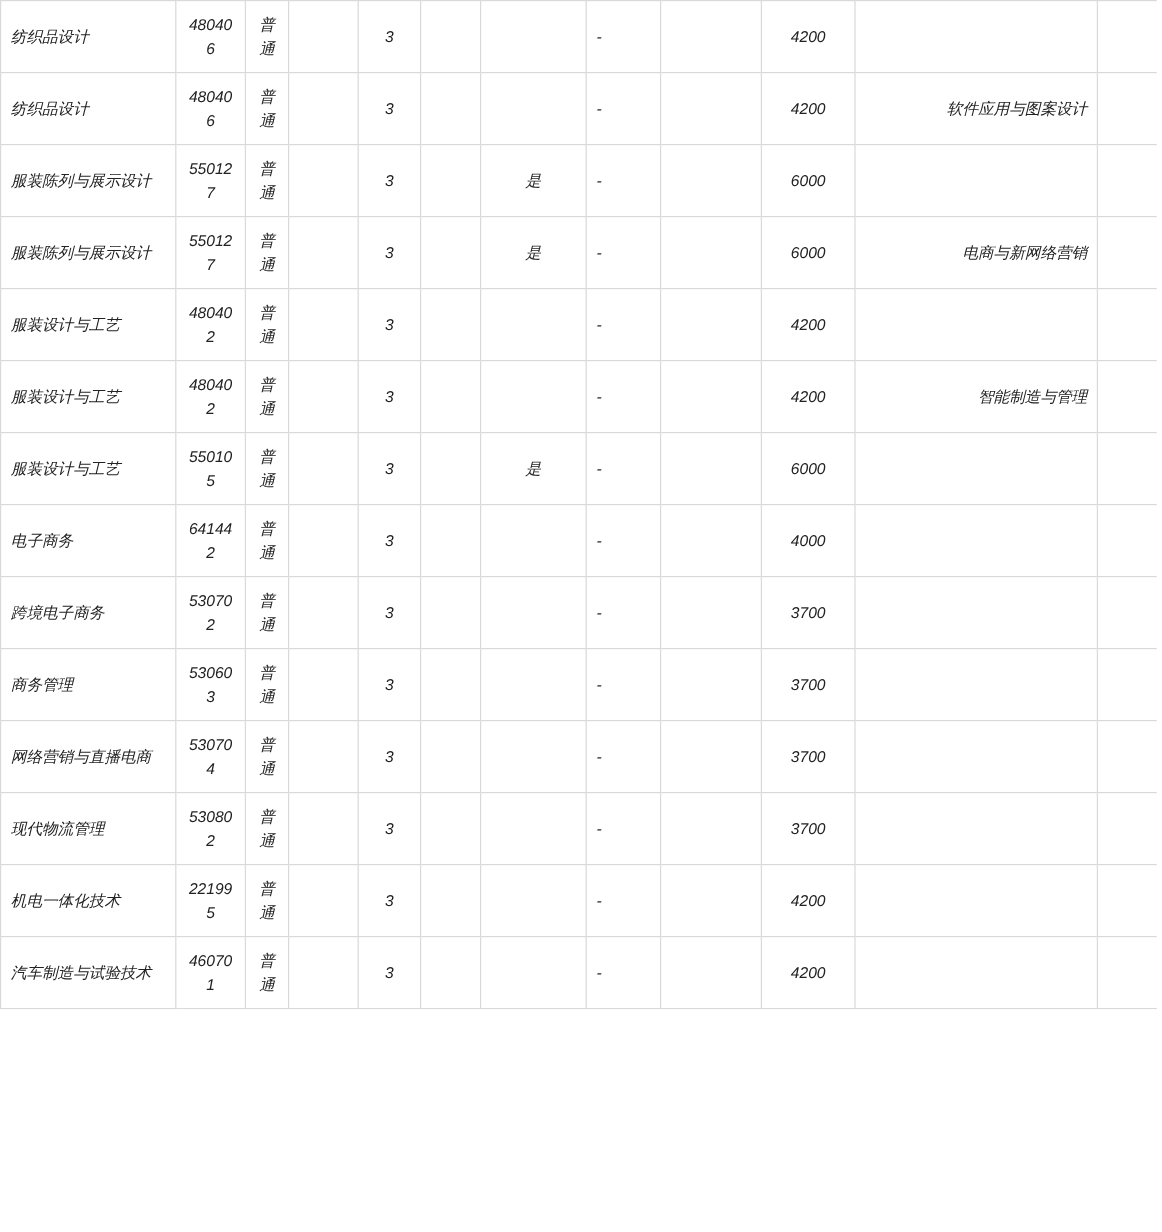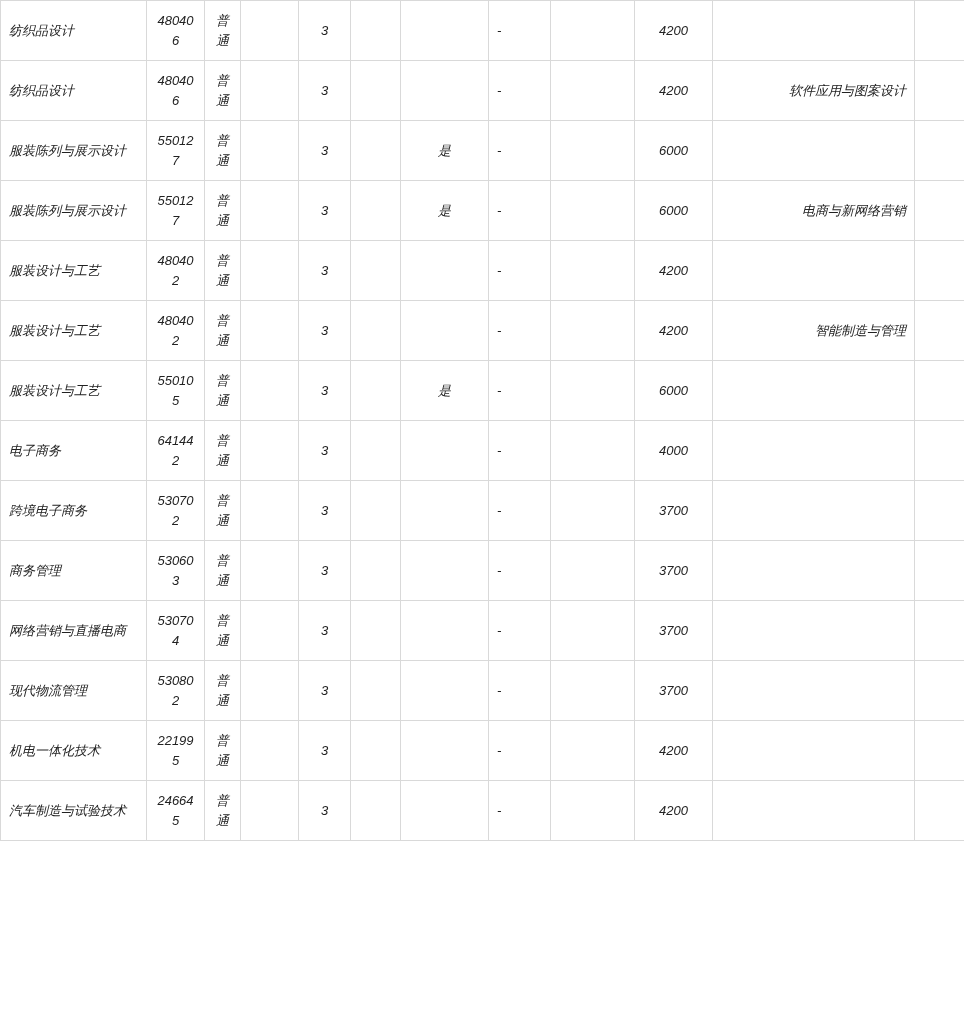--- a/index.html
+++ b/index.html
@@ -256,21 +256,21 @@
           <td class="cell-blank"></td>
           <td class="cell-flag"></td>
           <td class="cell-dash">-</td>
           <td class="cell-blank"></td>
           <td class="cell-fee">4200</td>
           <td class="cell-direction"></td>
           <td class="cell-blank"></td>
         </tr>
         <tr>
           <td class="cell-name">汽车制造与试验技术</td>
-          <td class="cell-code">246645</td>
+          <td class="cell-code">460701</td>
           <td class="cell-type">普通</td>
           <td class="cell-blank"></td>
           <td class="cell-years">3</td>
           <td class="cell-blank"></td>
           <td class="cell-flag"></td>
           <td class="cell-dash">-</td>
           <td class="cell-blank"></td>
           <td class="cell-fee">4200</td>
           <td class="cell-direction"></td>
           <td class="cell-blank"></td>

